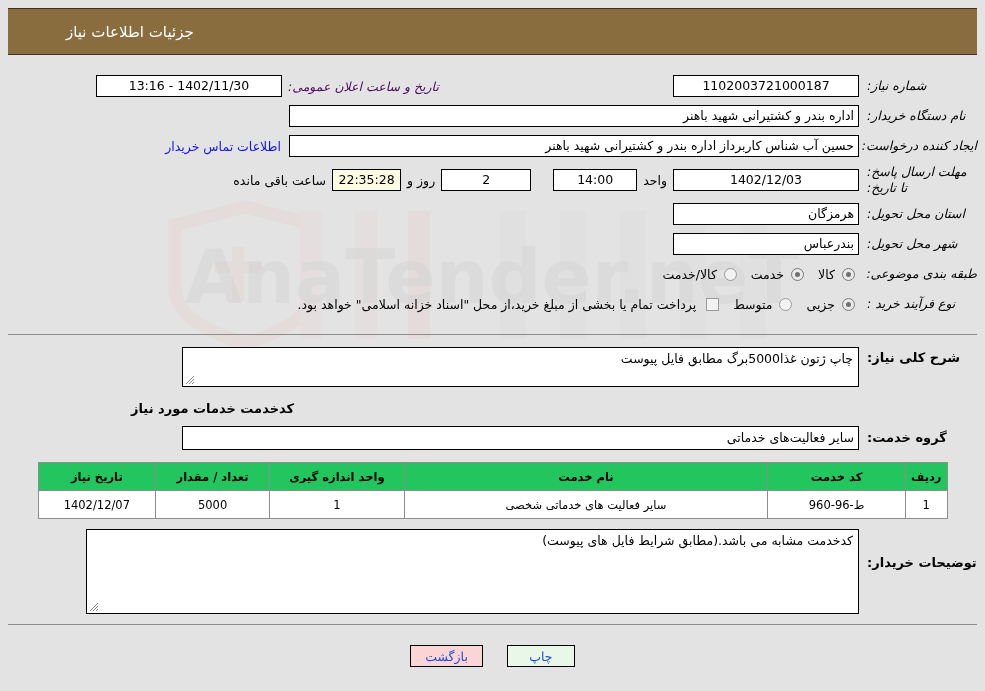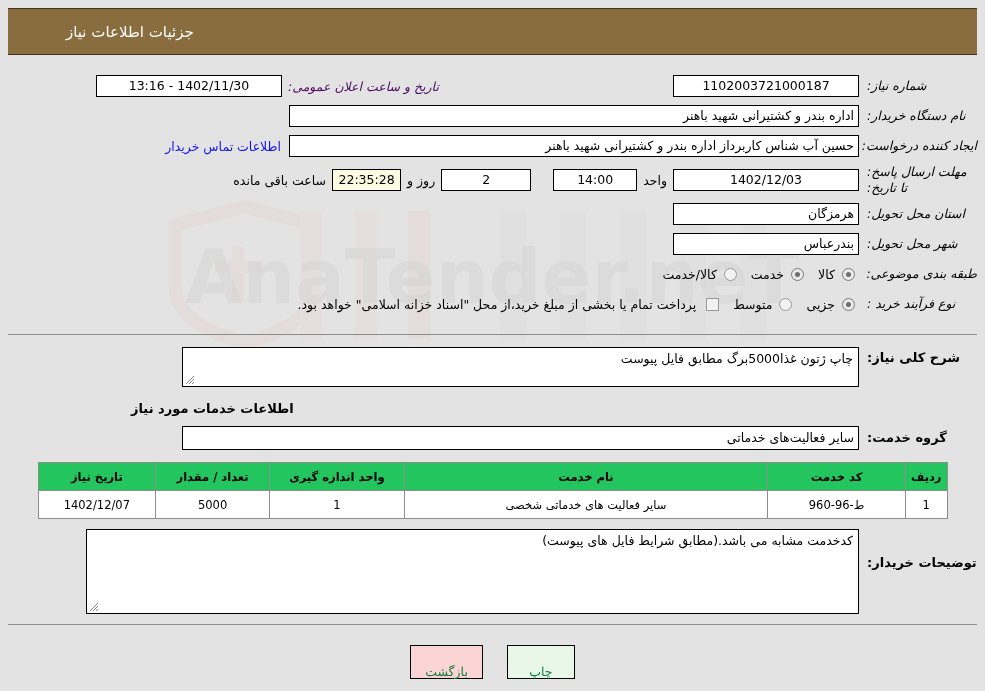--- a/index.html
+++ b/index.html
@@ -224,25 +224,25 @@
     display: flex;
     justify-content: center;
     gap: 24px;
     z-index: 3;
   }
   .btn {
     border: 1px solid #000;
     font-size: 12.5px;
     height: 22px;
     min-width: 68px;
-    padding: 16px 14px;
+    padding: 1px 14px;
     line-height: 20px;
     text-align: center;
     cursor: pointer;
-    color: #15803d;
+    color: #1d4ed8;
   }
   .btn-print { background: #e8f7e8; }
   .btn-back  { background: #fbd5d5; }
 
   .divider {
     border-top: 1px solid #8c8c8c;
     width: 969px;
     margin: 0;
   }
 </style>
@@ -344,21 +344,21 @@
       <div class="row" style="align-items:flex-start;">
         <span class="boldlbl lbl-right" style="width:118px;padding-top:3px;text-align:left;padding-left:8px;">شرح کلی نیاز:</span>
         <span class="ta" style="width:677px;height:40px;">
           <span>چاپ ژتون غذا5000برگ مطابق فایل پیوست</span>
           <svg class="grip" viewBox="0 0 10 10" xmlns="http://www.w3.org/2000/svg">
             <path d="M1 9 L9 1 M4 9 L9 4 M7 9 L9 7" stroke="#7a7a7a" stroke-width="0.9" fill="none"></path>
           </svg>
         </span>
       </div>
 
-      <div class="section-heading" style="width:846px;text-align:left;">اطلاعات خدمات مورد نیاز</div>
+      <div class="section-heading" style="width:846px;text-align:left;">کدخدمت خدمات مورد نیاز</div>
 
       <div class="row">
         <span class="boldlbl lbl-right" style="width:118px;text-align:left;padding-left:8px;">گروه خدمت:</span>
         <span class="fld rt" style="width:677px;height:24px;line-height:22px;">سایر فعالیت‌های خدماتی</span>
       </div>
 
       <div style="display:flex;justify-content:center;">
         <table class="items">
           <thead>
             <tr>

